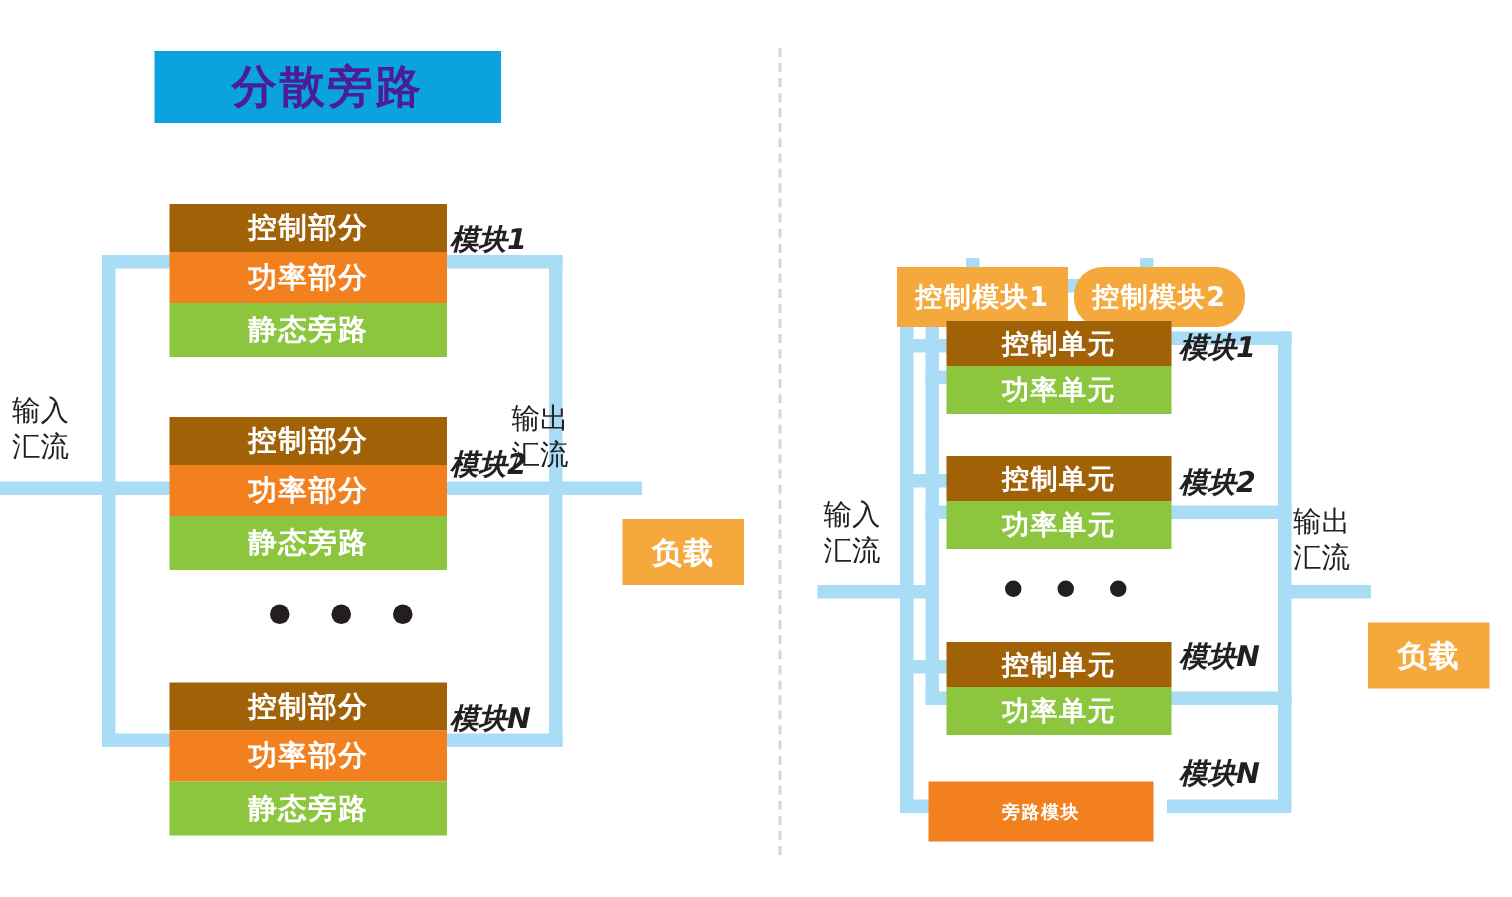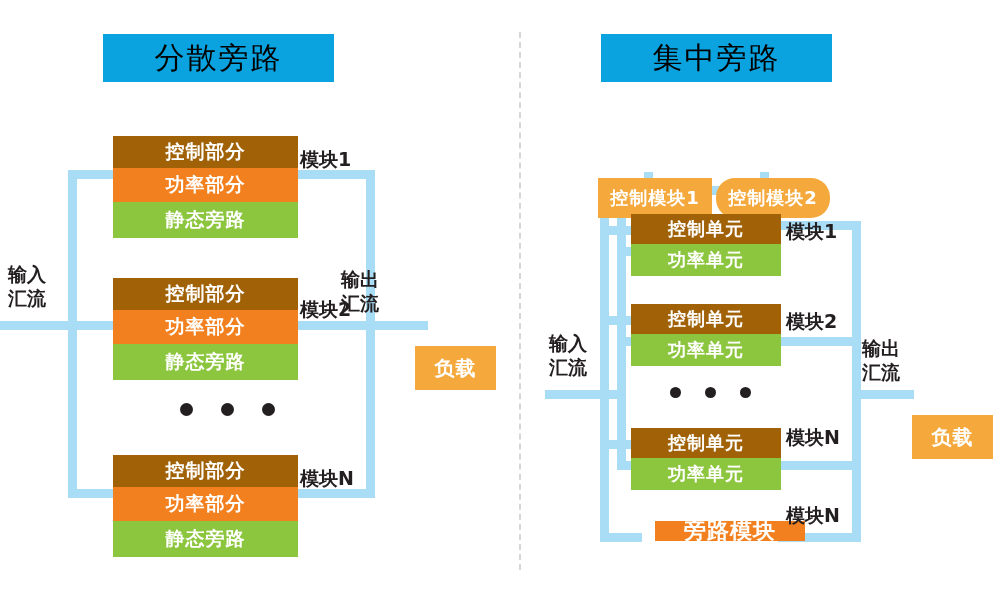--- a/index.html
+++ b/index.html
@@ -11,23 +11,23 @@
     position:relative;
     width:1008px;
     height:598px;
     background:#ffffff;
     overflow:hidden;
   }
 
   .title-box{
     position:absolute;
     background:#0aa3e0;
-    color:#000000;
+    color:#4c1d95;
     font-size:30px;
-    font-weight:normal;
+    font-weight:bold;
     letter-spacing:2px;
     display:flex;
     align-items:center;
     justify-content:center;
     box-sizing:border-box;
   }
 
   .divider{
     position:absolute;
     border-left:2px dashed #d6d6d6;
@@ -57,26 +57,27 @@
   .blk-orange{background:#f2801e;}
   .blk-green{background:#8cc63e;}
   .blk-amber{background:#f5a93c;margin-top:44px;}
 
   .modlabel{
     position:absolute;
     color:#231f20;
     font-size:19px;
     font-weight:bold;
     white-space:nowrap;
+    font-style:italic;
   }
   .buslabel{
     position:absolute;
     color:#231f20;
     font-size:19px;
-    font-weight:bold;
+    font-weight:normal;
     line-height:24px;
     white-space:nowrap;
     text-align:left;
   }
   .dots{
     position:absolute;
     display:flex;
     gap:28px;
     align-items:center;
   }
@@ -141,21 +142,20 @@
   </div>
   <div class="buslabel" style="left:341px;top:267px;">
     <div>输出</div>
     <div>汇流</div>
   </div>
 
   <div class="blk blk-amber" style="left:415px;top:302px;width:81px;height:44px;font-size:20px;">负载</div>
 
   <div class="divider" style="left:519px;top:32px;height:538px;"></div>
 
-  <div class="title-box" style="left:601px;top:34px;width:231px;height:48px;">集中旁路</div>
 
   <div class="wire wire-v" style="left:644px;top:172px;height:22px;"></div>
   <div class="wire wire-v" style="left:760px;top:172px;height:22px;"></div>
   <div class="wire wire-h" style="left:600px;top:186px;width:169px;"></div>
 
   <div class="wire wire-v" style="left:600px;top:186px;height:356px;"></div>
   <div class="wire wire-h" style="left:600px;top:533px;width:42px;"></div>
 
   <div class="wire wire-v" style="left:617px;top:203px;height:264px;"></div>
   <div class="wire wire-h" style="left:545px;top:390px;width:81px;"></div>
@@ -190,21 +190,21 @@
   <div class="dots small" style="left:670px;top:387px;">
     <span></span>
     <span></span>
     <span></span>
   </div>
 
   <div class="blk blk-blue" style="left:631px;top:428px;width:150px;height:30px;font-size:18px;">控制单元</div>
   <div class="blk blk-green" style="left:631px;top:458px;width:150px;height:32px;font-size:18px;">功率单元</div>
   <div class="modlabel" style="left:786px;top:425px;">模块N</div>
 
-  <div class="blk blk-orange" style="left:655px;top:521px;width:150px;height:20px;font-size:22px;">旁路模块</div>
+  <div class="blk blk-orange" style="left:619px;top:521px;width:150px;height:40px;font-size:12px;">旁路模块</div>
   <div class="modlabel" style="left:786px;top:503px;">模块N</div>
 
   <div class="buslabel" style="left:549px;top:331px;">
     <div>输入</div>
     <div>汇流</div>
   </div>
   <div class="buslabel" style="left:862px;top:336px;">
     <div>输出</div>
     <div>汇流</div>
   </div>

